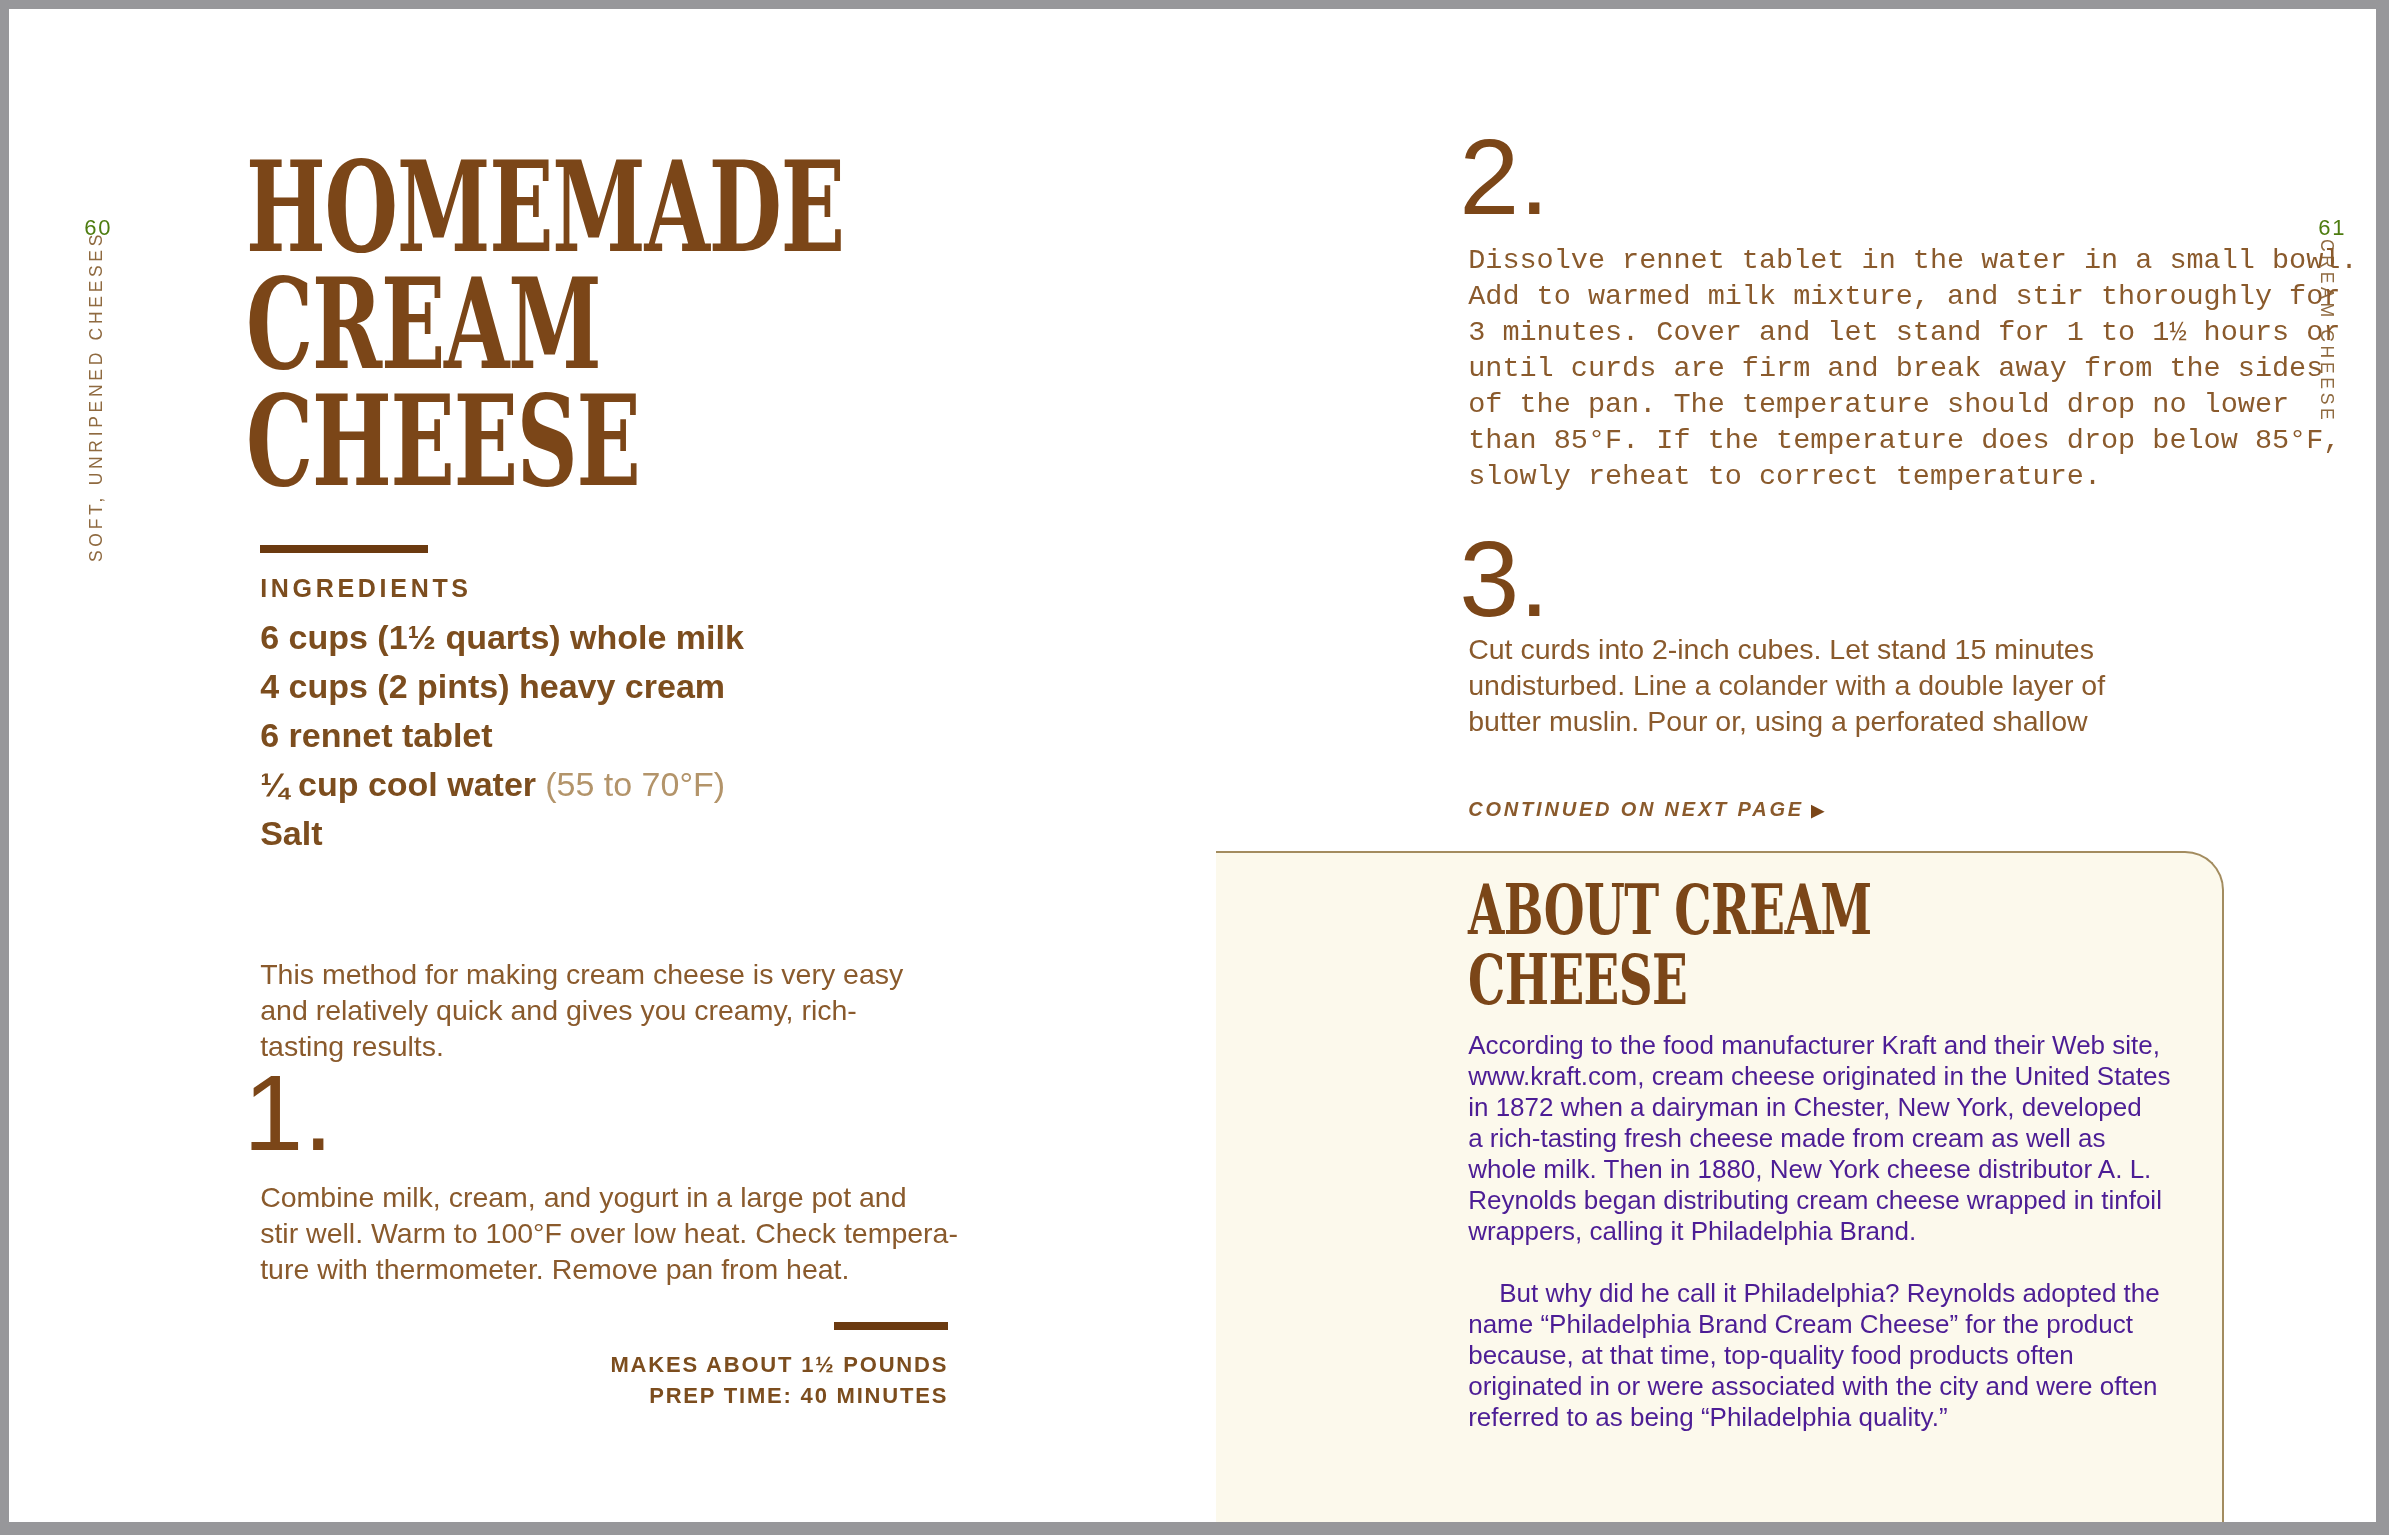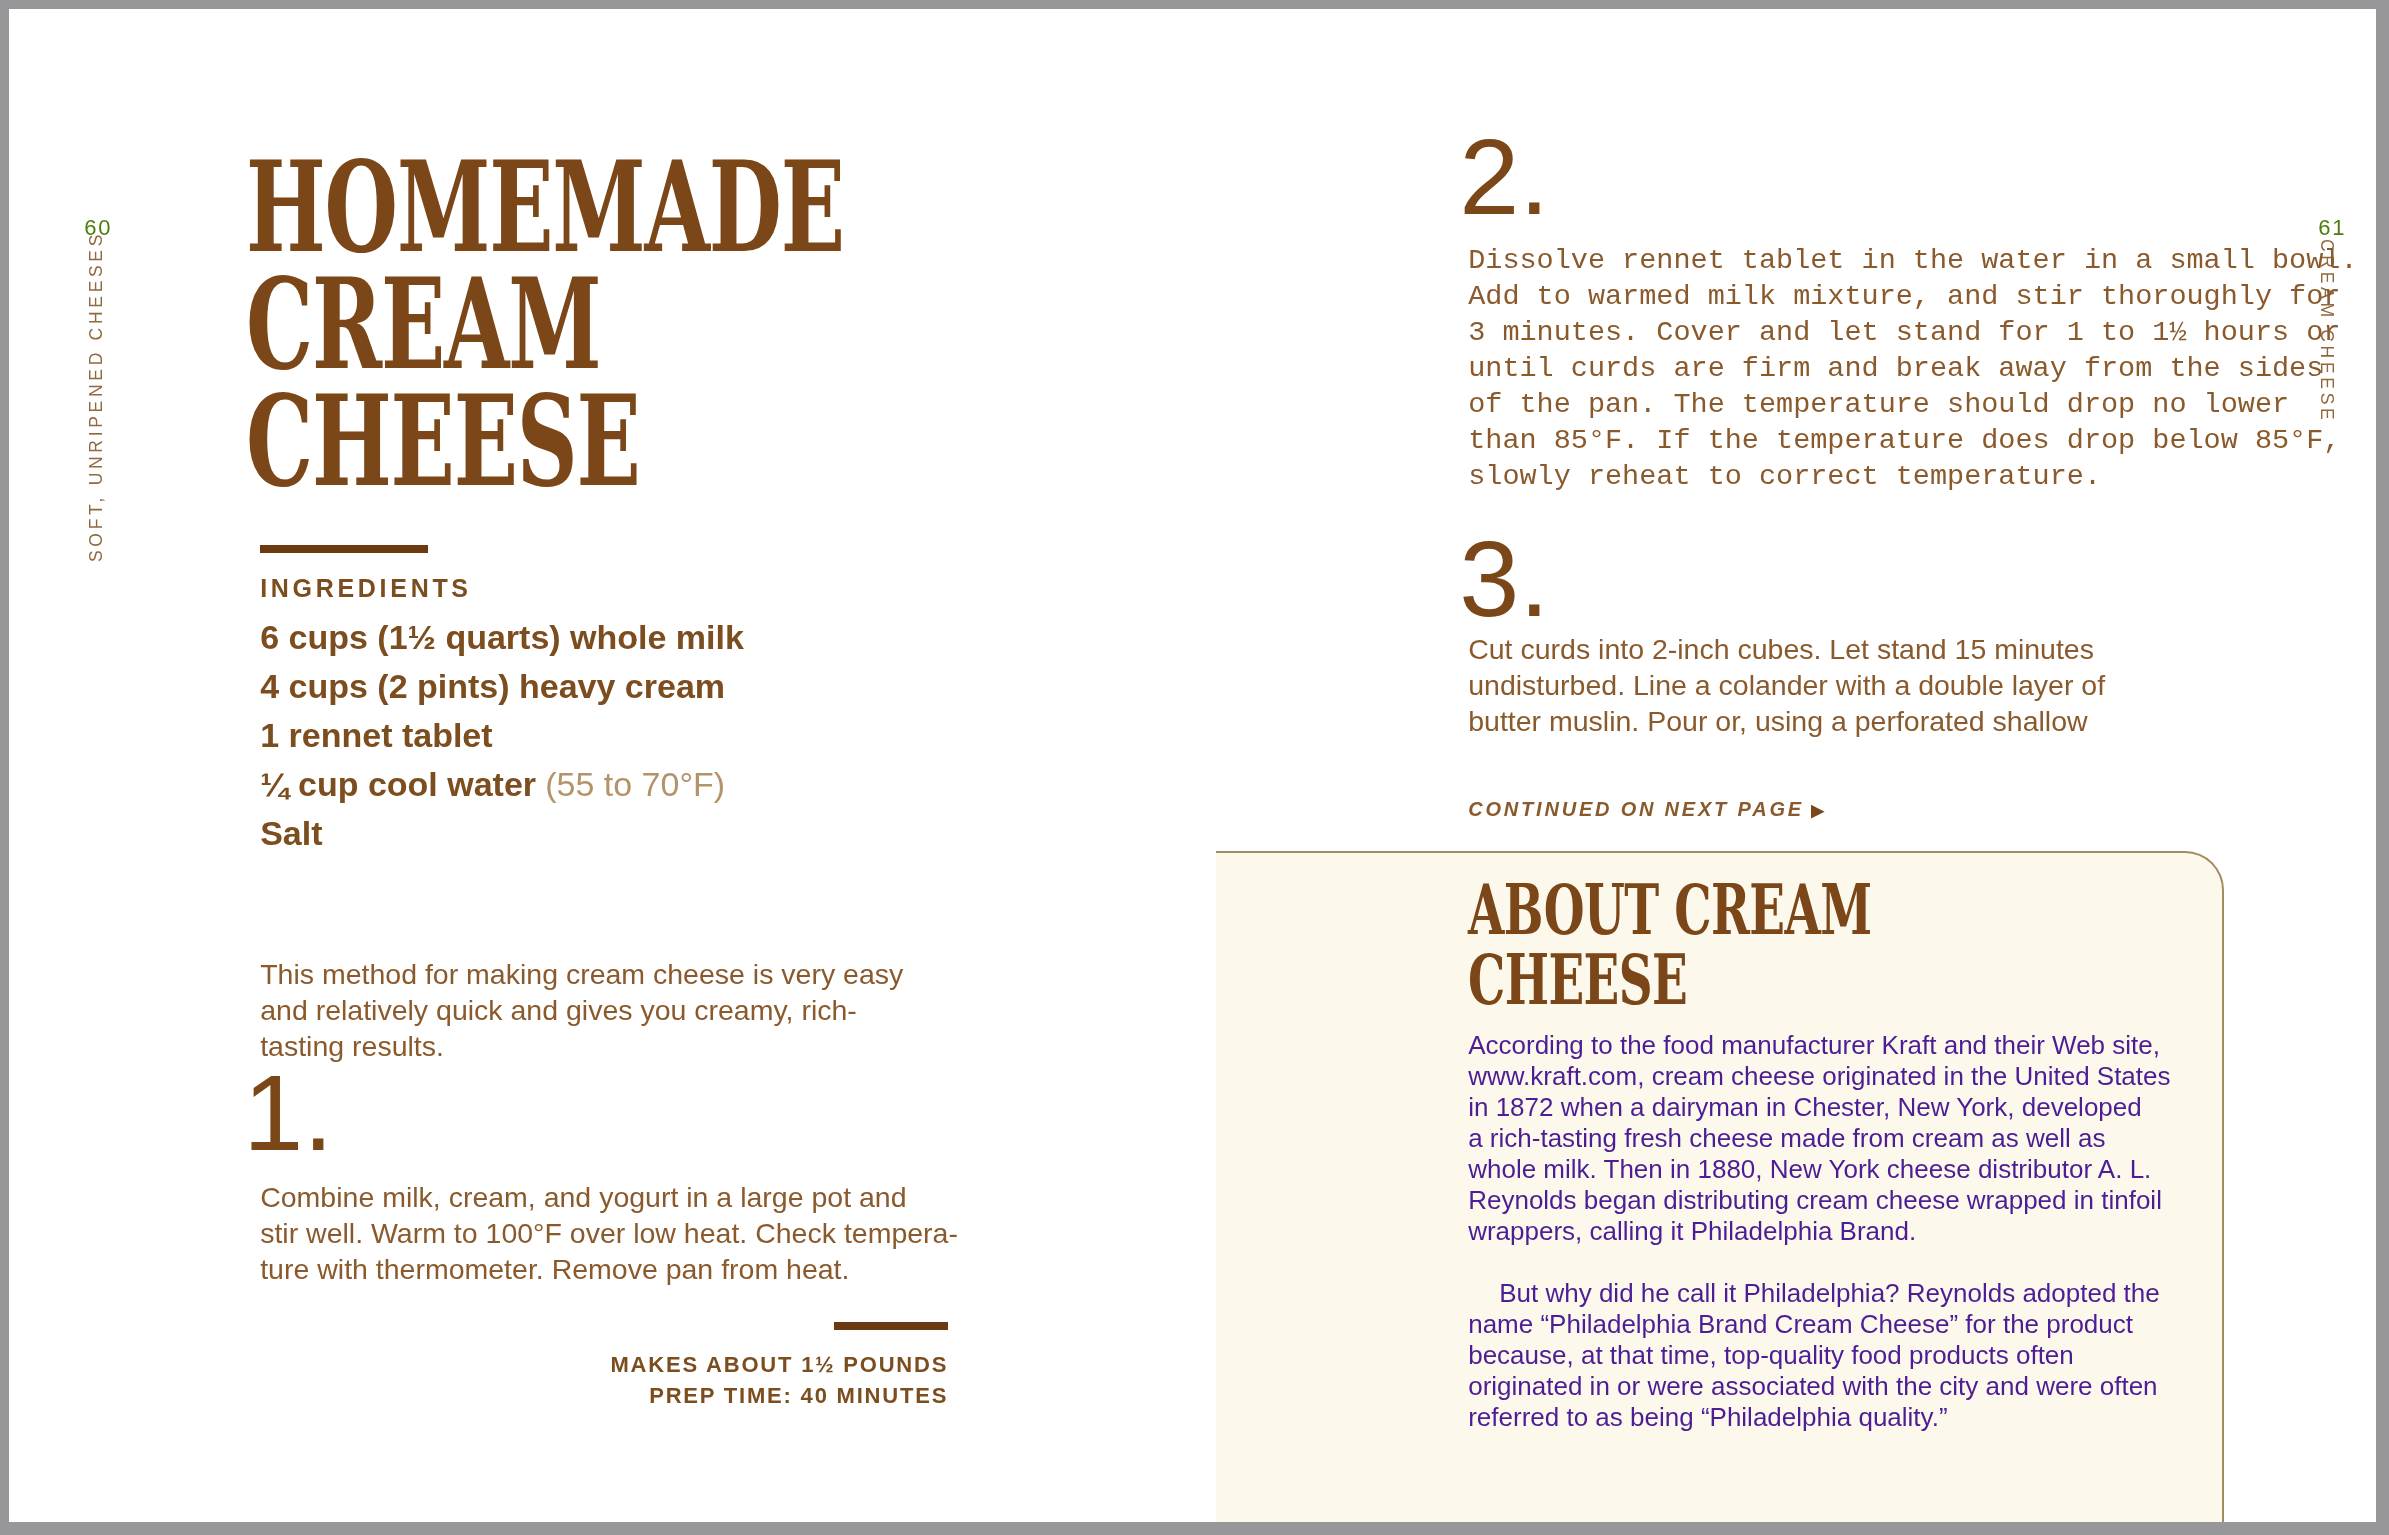--- a/index.html
+++ b/index.html
@@ -96,21 +96,21 @@
 CREAM
 CHEESE</div>
 
   <div class="abs rule ing-rule"></div>
 
   <div class="abs ing-head">INGREDIENTS</div>
 
   <div class="abs ing-list">
     <div class="ing-line"><span>6 cups (1½ quarts) whole milk</span><span class="ing-note"></span></div>
     <div class="ing-line"><span>4 cups (2 pints) heavy cream</span><span class="ing-note"></span></div>
-    <div class="ing-line"><span>1 rennet tablet</span><span class="ing-note"></span></div>
+    <div class="ing-line"><span>6 rennet tablet</span><span class="ing-note"></span></div>
     <div class="ing-line"><span>¼ cup cool water</span><span class="ing-note">(55 to 70°F)</span></div>
     <div class="ing-line"><span>Salt</span><span class="ing-note"></span></div>
   </div>
 
   <div class="abs bodytext intro">This method for making cream cheese is very easy
 and relatively quick and gives you creamy, rich-
 tasting results.</div>
 
   <div class="abs stepnum step1-num">1.</div>
 

